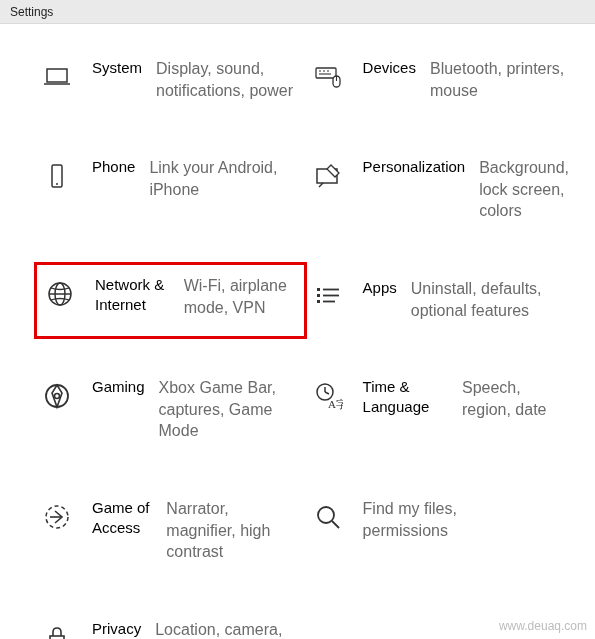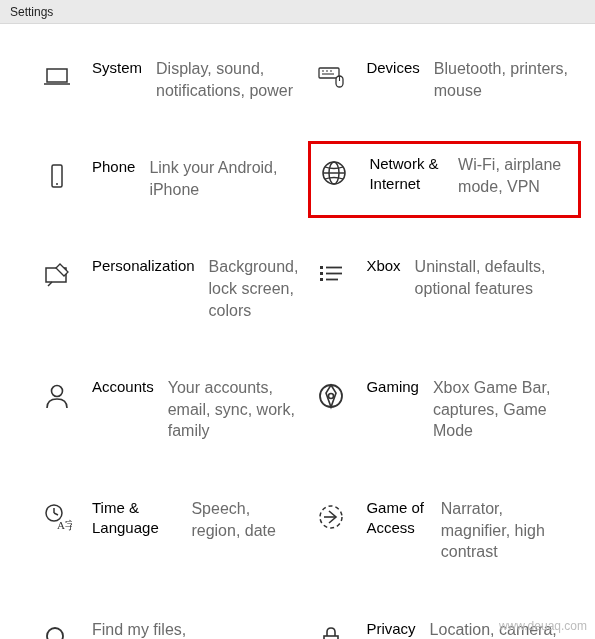--- a/index.html
+++ b/index.html
@@ -177,62 +177,51 @@
       <div class="icon-slot">
         <svg viewBox="0 0 30 30">
           <use href="#phone-icon"></use>
         </svg>
       </div>
       <div class="tile-text">
         <div class="tile-title">Phone</div>
         <div class="tile-desc">Link your Android, iPhone</div>
       </div>
     </div>
+    <div class="tile">
+      <div class="icon-slot">
+        <svg viewBox="0 0 30 30">
+          <use href="#personalization-icon"></use>
+        </svg>
+      </div>
+      <div class="tile-text">
+        <div class="tile-title">Personalization</div>
+        <div class="tile-desc">Background, lock screen, colors</div>
+      </div>
+    </div>
     <div class="tile highlighted">
       <div class="icon-slot">
         <svg viewBox="0 0 30 30">
           <use href="#globe-icon"></use>
         </svg>
       </div>
       <div class="tile-text">
         <div class="tile-title">Network &amp; Internet</div>
         <div class="tile-desc">Wi-Fi, airplane mode, VPN</div>
       </div>
     </div>
     <div class="tile">
       <div class="icon-slot">
         <svg viewBox="0 0 30 30">
-          <use href="#personalization-icon"></use>
-        </svg>
-      </div>
-      <div class="tile-text">
-        <div class="tile-title">Personalization</div>
-        <div class="tile-desc">Background, lock screen, colors</div>
-      </div>
-    </div>
-    <div class="tile">
-      <div class="icon-slot">
-        <svg viewBox="0 0 30 30">
           <use href="#apps-list-icon"></use>
         </svg>
       </div>
       <div class="tile-text">
-        <div class="tile-title">Xbox</div>
+        <div class="tile-title">Apps</div>
         <div class="tile-desc">Uninstall, defaults, optional features</div>
-      </div>
-    </div>
-    <div class="tile">
-      <div class="icon-slot">
-        <svg viewBox="0 0 30 30">
-          <use href="#person-icon"></use>
-        </svg>
-      </div>
-      <div class="tile-text">
-        <div class="tile-title">Accounts</div>
-        <div class="tile-desc">Your accounts, email, sync, work, family</div>
       </div>
     </div>
     <div class="tile">
       <div class="icon-slot">
         <svg viewBox="0 0 30 30">
           <use href="#gaming-icon"></use>
         </svg>
       </div>
       <div class="tile-text">
         <div class="tile-title">Gaming</div>

